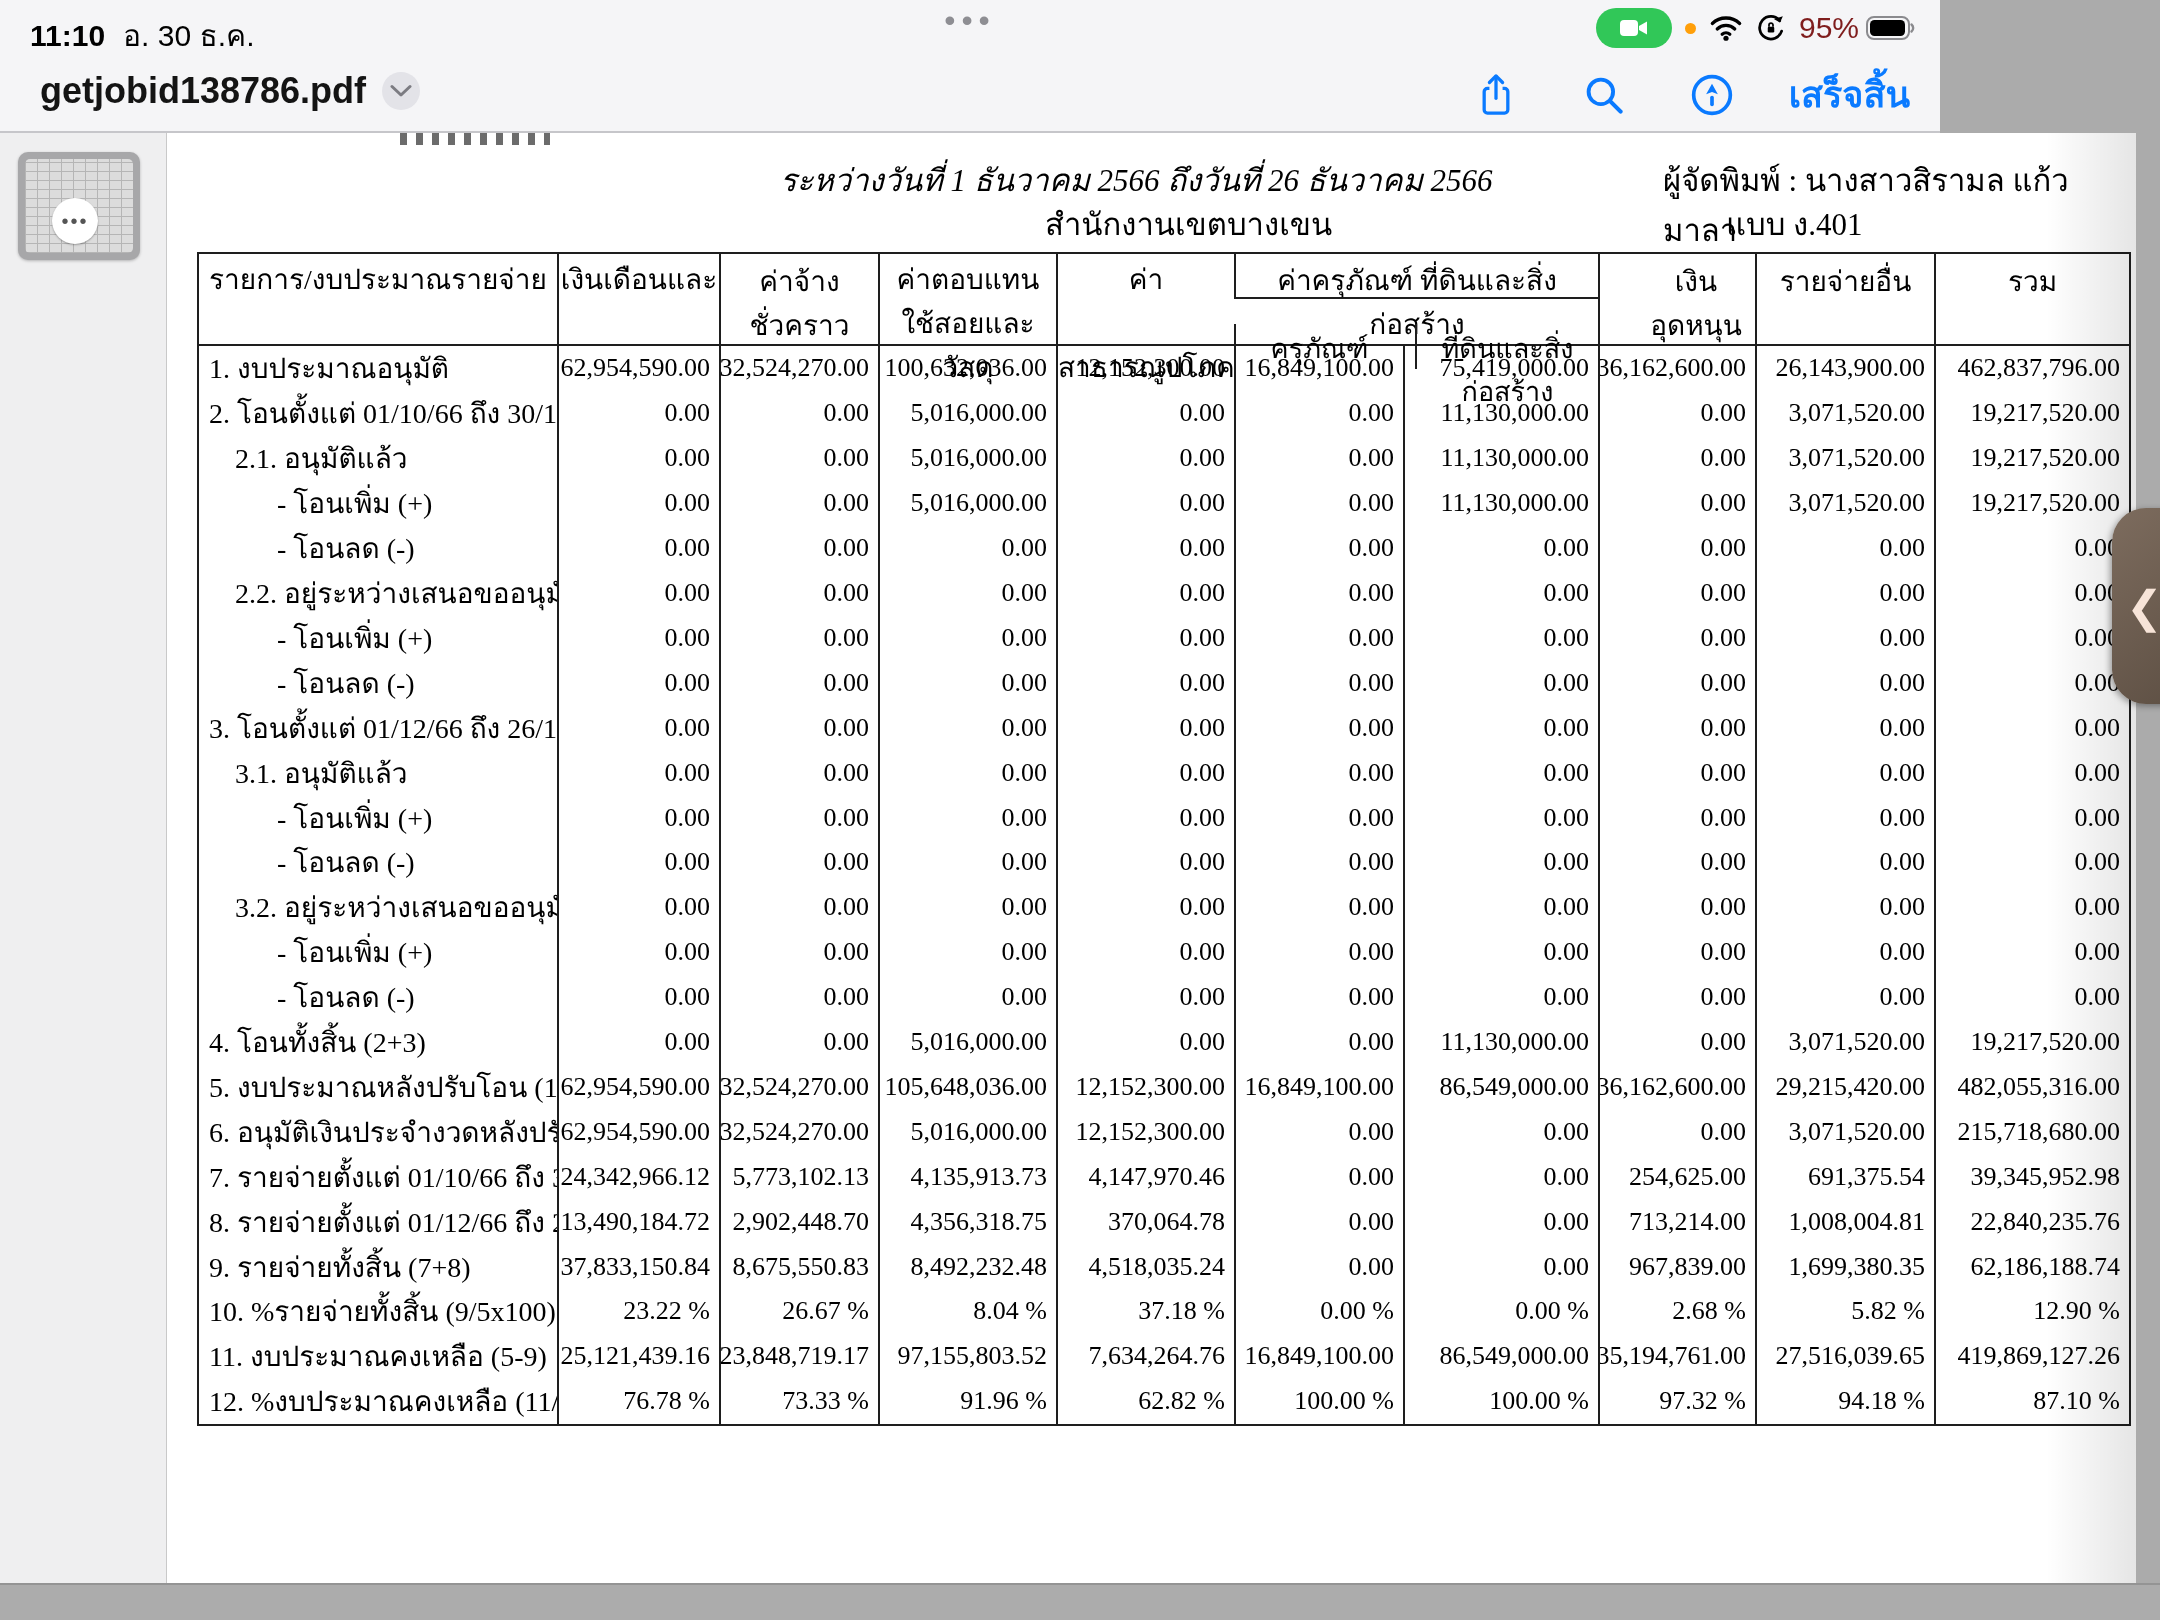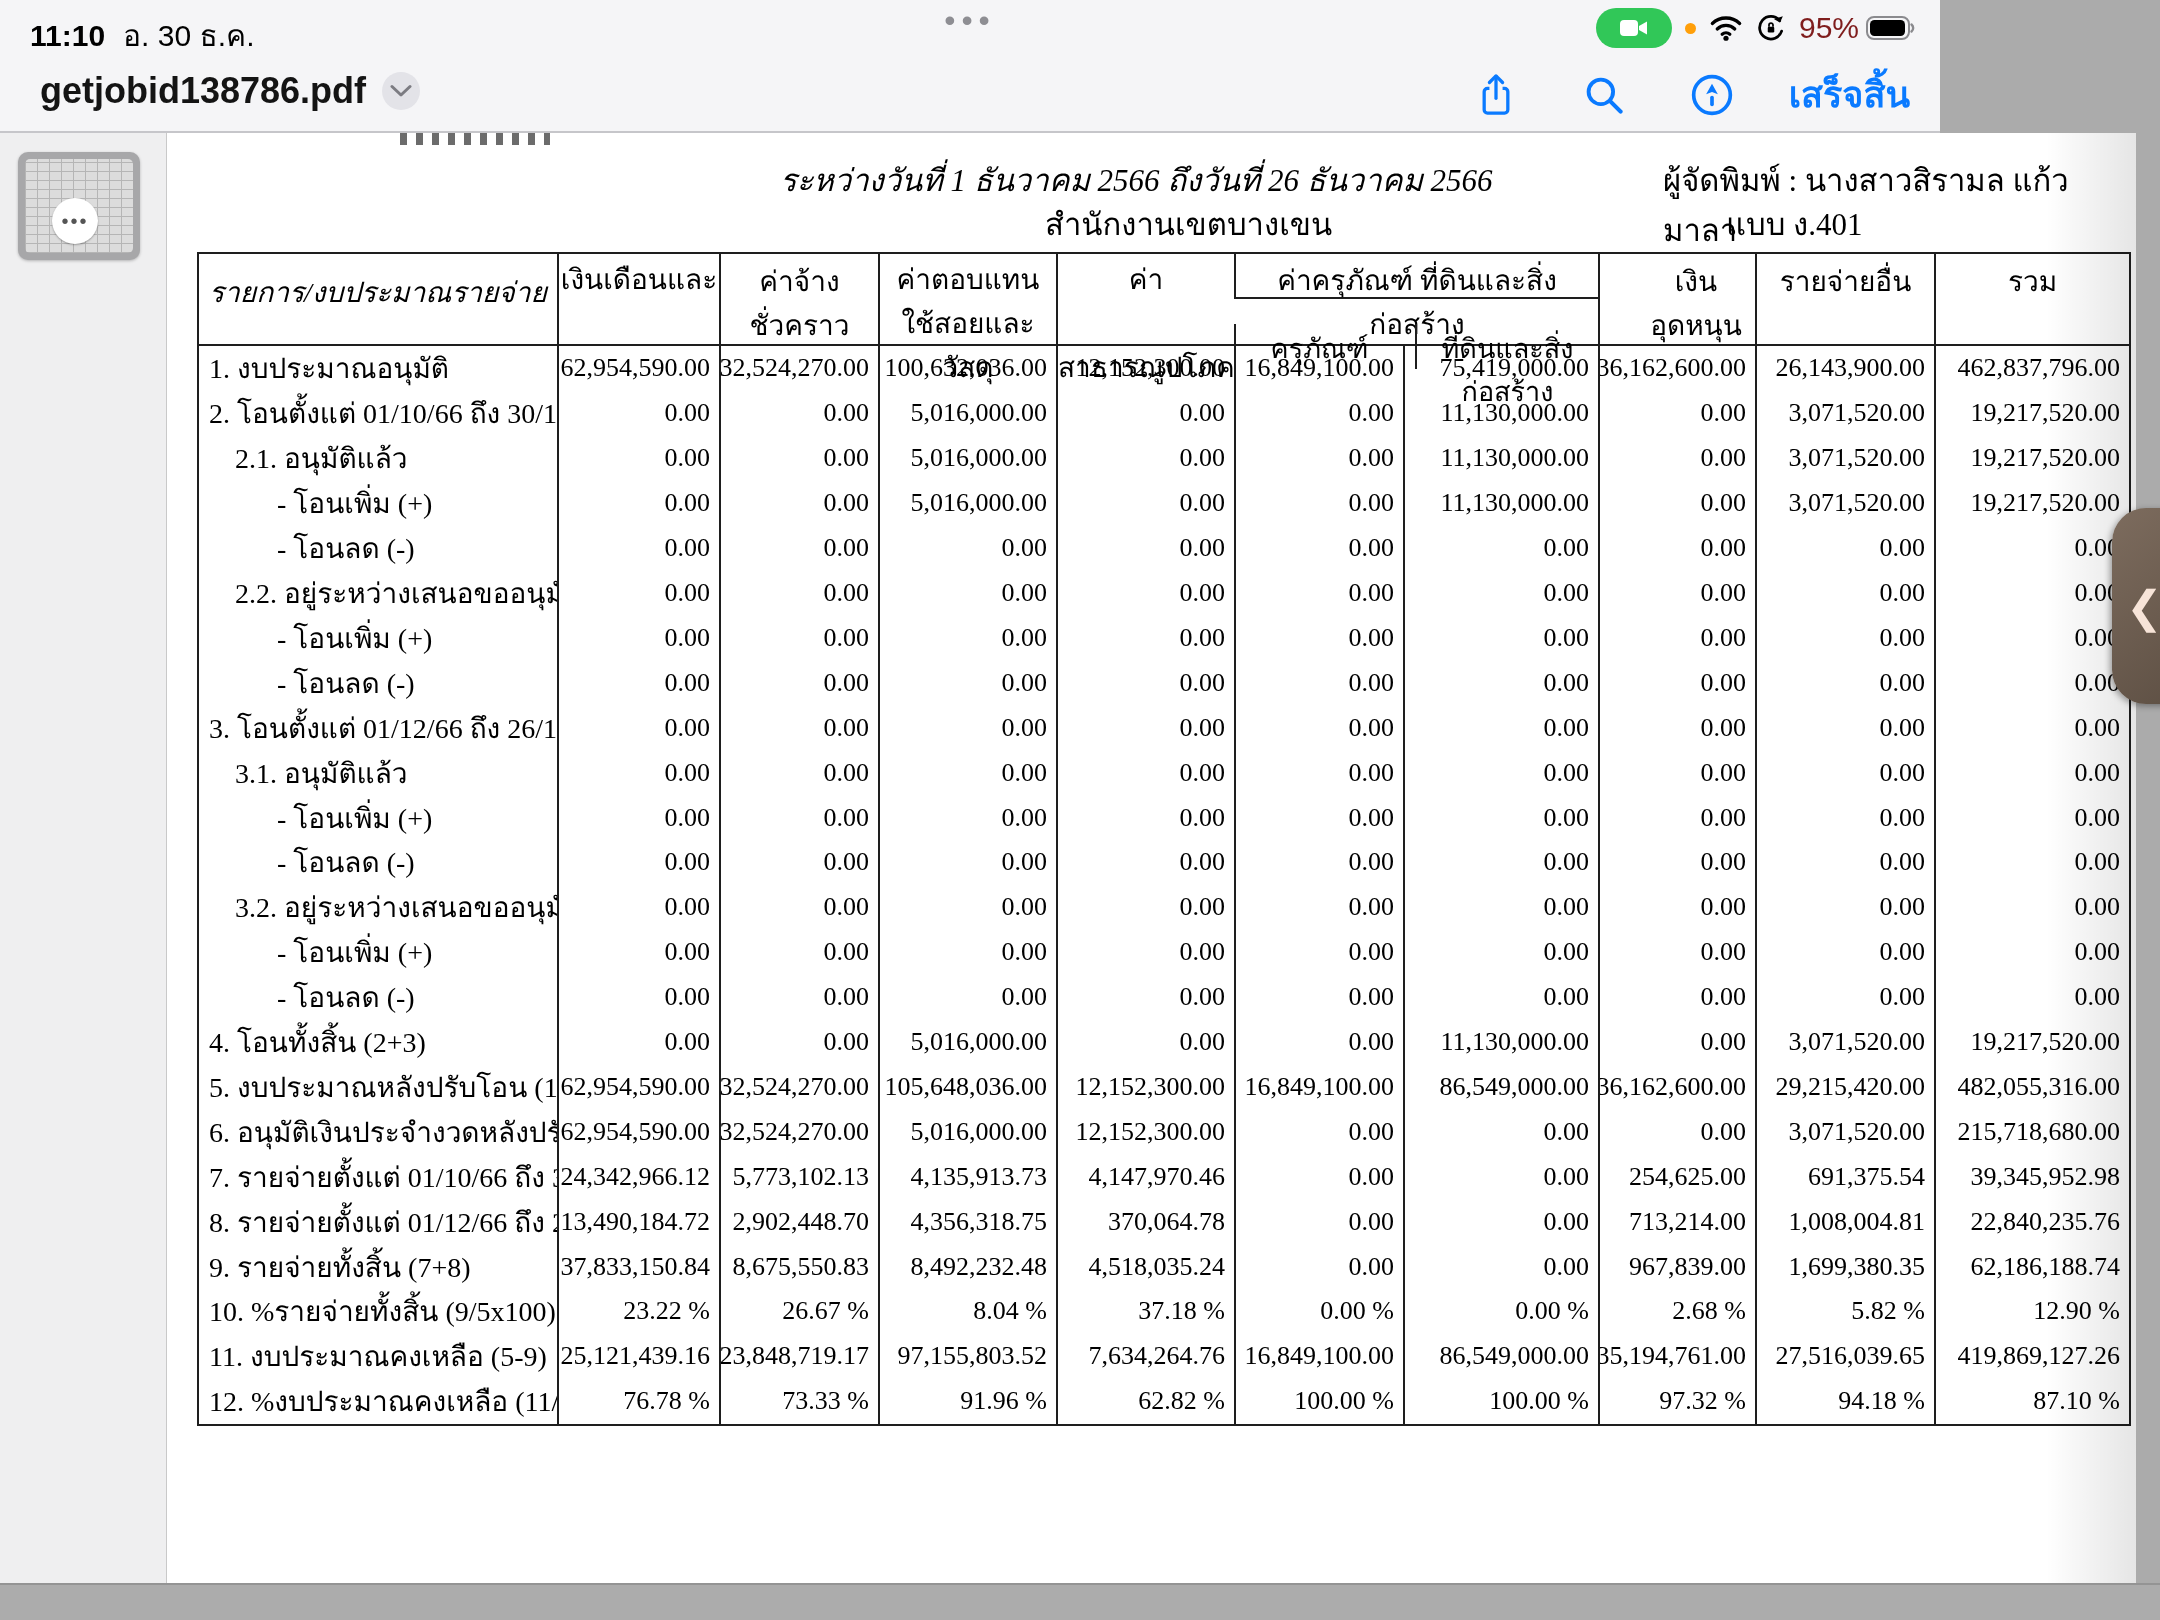--- a/index.html
+++ b/index.html
@@ -64,21 +64,21 @@
   .btable{position:absolute;left:30px;top:119px;width:1934px;border:2px solid #1e1e1e;
           box-sizing:border-box;background:#fff;}
   .tgrid{display:grid;grid-template-columns:358px 162px 159px 178px 178px 169px 195px 157px 179px 195px;}
   .thead{height:90px;}
   .hcell{font-size:28px;text-align:center;box-sizing:border-box;}
   .bl{border-left:2px solid #1e1e1e;}
   .two-line{display:flex;flex-direction:column;justify-content:space-between;padding:3px 0 5px;}
   .one-line{padding-top:5px;}
   .span-cell{grid-column:6/8;border-bottom:2px solid #1e1e1e;height:45px;box-sizing:border-box;padding-top:4px;}
   .sub-cell{height:45px;box-sizing:border-box;padding-top:3px;font-size:27px;}
-  .item-head{display:flex;justify-content:center;padding-top:16px;font-style:italic;}
+  .item-head{display:flex;justify-content:center;padding-top:3px;}
   .tbody{border-top:2px solid #1e1e1e;}
   .trow{height:44.92px;}
   .tcell{box-sizing:border-box;display:flex;align-items:center;overflow:hidden;white-space:nowrap;}
   .tcell.num{justify-content:flex-end;padding-right:9px;font-size:26px;border-left:2px solid #1e1e1e;}
   .tcell.rlabel{font-size:28px;}
   .ind0{padding-left:10px;} .ind1{padding-left:36px;} .ind2{padding-left:78px;}
 
   
   .bottom-band{position:absolute;left:0;top:1583px;width:2160px;height:37px;background:#acacac;
                border-top:2px solid #949494;box-sizing:border-box;}

